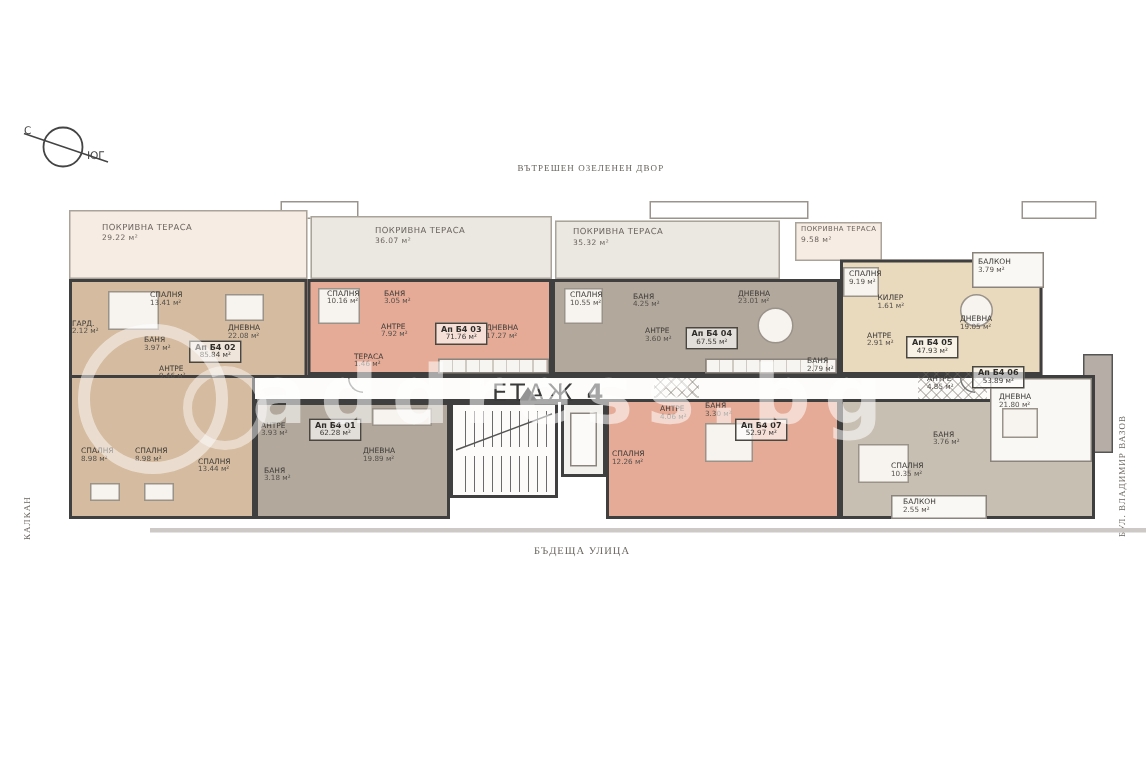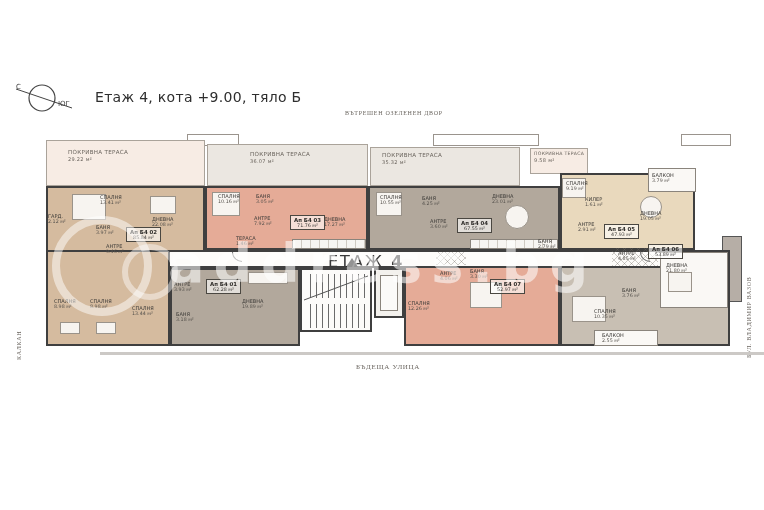--- a/index.html
+++ b/index.html
@@ -64,21 +64,20 @@
 <div id="page">
 
   <div class="abs" id="compass">
     <svg width="64" height="38">
       <line x1="4" y1="9" x2="60" y2="28" stroke="#444" stroke-width="1"></line>
       <circle cx="30" cy="18" r="13" fill="none" stroke="#444" stroke-width="1.2"></circle>
     </svg>
     <span class="cmp-lab" style="left:4px;top:3px">С</span>
     <span class="cmp-lab" style="left:46px;top:20px">ЮГ</span>
   </div>
-  <div class="abs" id="title">Етаж 4, кота +9.00, тяло Б</div>
 
   <div class="abs site-label" style="left:345px;top:110px">ВЪТРЕШЕН ОЗЕЛЕНЕН ДВОР</div>
   <div class="abs site-label vert" style="left:16px;top:300px;height:60px">КАЛКАН</div>
   <div class="abs site-label vert" style="left:746px;top:243px;height:115px">БУЛ. ВЛАДИМИР ВАЗОВ</div>
   <div class="abs site-label" style="left:356px;top:363px;font-size:7px">БЪДЕЩА УЛИЦА</div>
   <div class="abs" id="streetline" style="left:100px;top:352px;width:664px;height:3px"></div>
   <div class="abs" style="left:722px;top:236px;width:20px;height:66px;border:1px solid #555;background:#b6aea6;box-sizing:border-box;z-index:1"></div>
 
   <div class="abs tick" style="left:187px;top:134px;width:52px;height:12px"></div>
   <div class="abs tick" style="left:433px;top:134px;width:106px;height:12px"></div>

